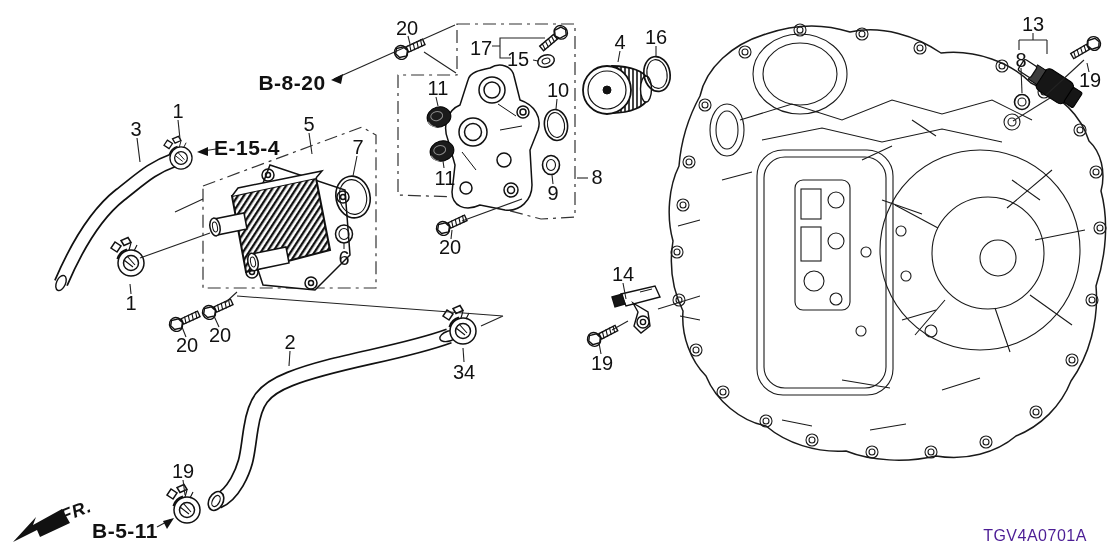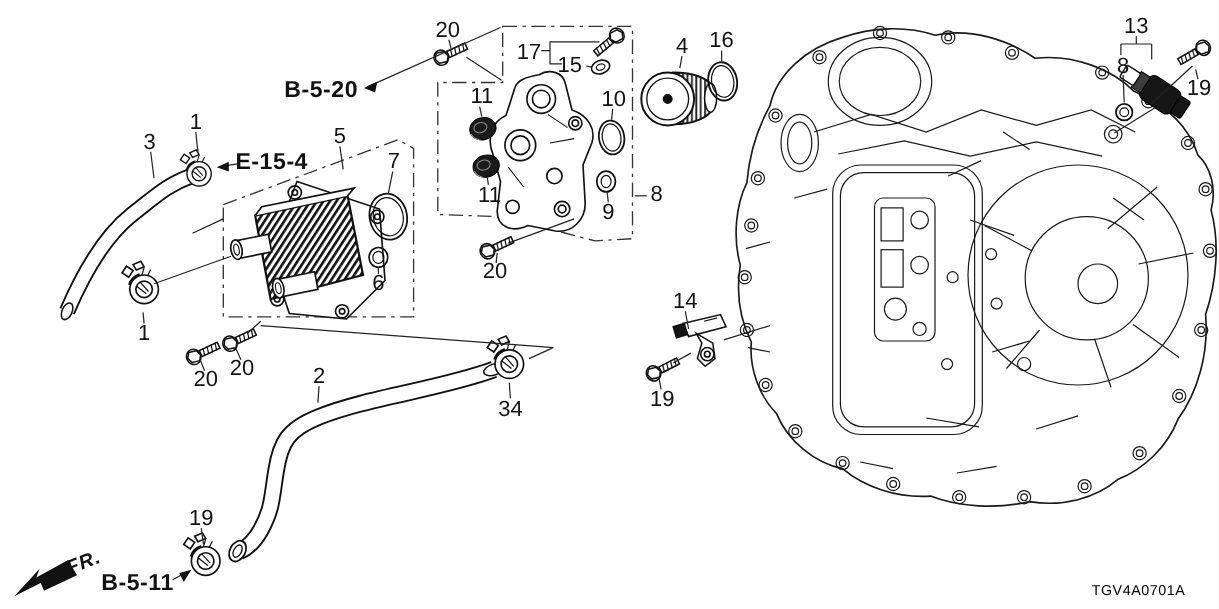--- a/index.html
+++ b/index.html
@@ -11,21 +11,21 @@
   .co{
     position:absolute;transform:translate(-50%,-50%);
     font-size:20px;line-height:1;color:#111;white-space:nowrap;
     font-family:"Liberation Sans",sans-serif;
   }
   .ref{font-weight:700;font-size:21px;letter-spacing:.5px;}
   .fr{
     font-weight:700;font-style:italic;font-size:18px;
     transform:translate(-50%,-50%) rotate(-21deg);letter-spacing:1px;
   }
-  .code{font-size:13px;letter-spacing:.5px;color:#000000;}
+  .code{font-size:16px;letter-spacing:.5px;color:#4c1d95;}
 </style>
 </head>
 <body>
 
 <div class="stage">
 
 <svg width="1108" height="554" viewBox="0 0 1108 554">
   <defs>
     <pattern id="hatch" width="5" height="5" patternUnits="userSpaceOnUse" patternTransform="rotate(33)">
       <rect width="5" height="5" fill="#fff"></rect>
@@ -322,20 +322,20 @@
 <div class="co" style="left:656px;top:37px">16</div>
 <div class="co" style="left:1033px;top:24px">13</div>
 <div class="co" style="left:1021px;top:60px">8</div>
 <div class="co" style="left:1090px;top:80px">19</div>
 <div class="co" style="left:623px;top:274px">14</div>
 <div class="co" style="left:602px;top:363px">19</div>
 <div class="co" style="left:290px;top:342px">2</div>
 <div class="co" style="left:464px;top:372px">34</div>
 <div class="co" style="left:183px;top:471px">19</div>
 
-<div class="co ref" style="left:292px;top:82px">B-5-20</div>
+<div class="co ref" style="left:292px;top:82px">B-8-20</div>
 <div class="co ref" style="left:247px;top:147px">E-15-4</div>
 <div class="co ref" style="left:125px;top:530px">B-5-11</div>
 <div class="co fr" style="left:76px;top:511px">FR.</div>
 
 <div class="co code" style="left:1035px;top:536px">TGV4A0701A</div>
 
 </div>
 
 </body></html>

